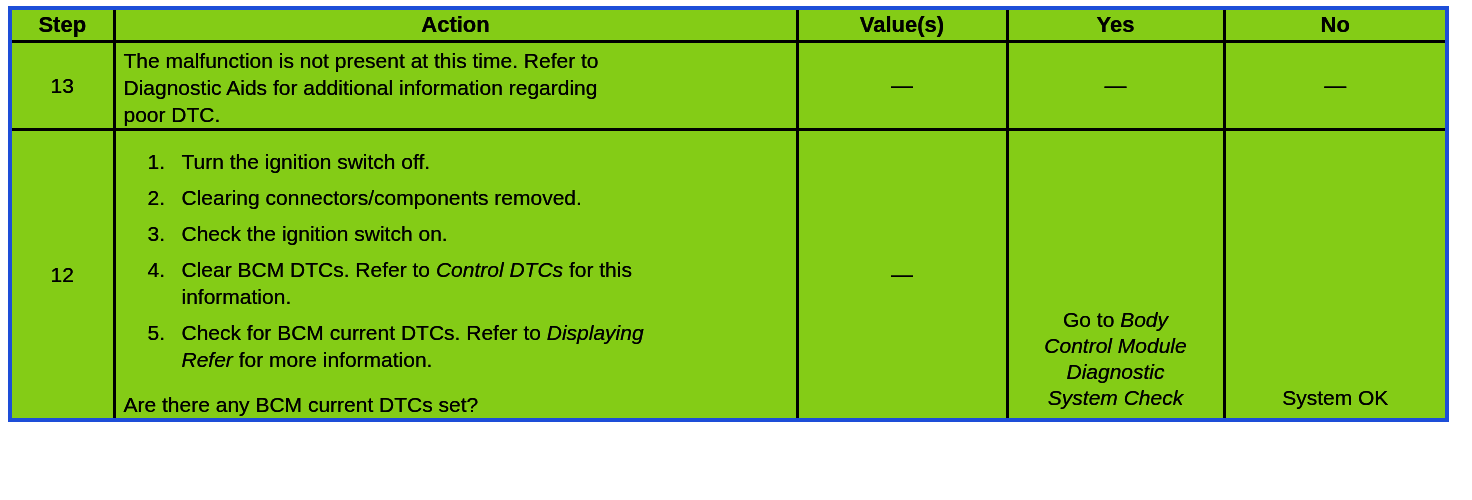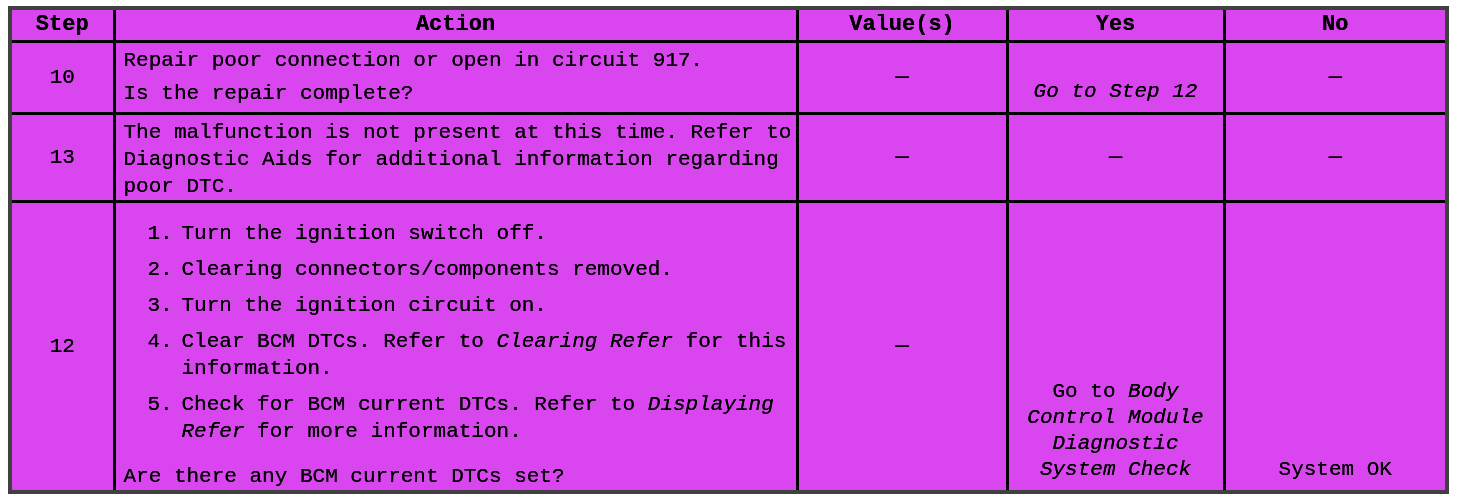--- a/index.html
+++ b/index.html
@@ -17,23 +17,22 @@
     font-family: "Liberation Sans", sans-serif;
     color: #000;
   }
   table.diag {
     position: absolute;
     left: 8px;
     top: 6px;
     border-collapse: collapse;
     table-layout: fixed;
     width: 1437px;
-    border: 4px solid #404040;
-    background: #d946ef;
-    font-family: Liberation Mono, monospace;
+    border: 4px solid #1d4ed8;
+    background: #84cc16;
   }
   th, td {
     border: 3px solid #000;
     font-size: 21px;
     line-height: 27px;
     color: #000;
     text-shadow: 0 0 0.6px #000;
     padding: 0;
     overflow: hidden;
   }
@@ -107,30 +106,20 @@
     <thead>
       <tr>
         <th>Step</th>
         <th>Action</th>
         <th>Value(s)</th>
         <th>Yes</th>
         <th>No</th>
       </tr>
     </thead>
     <tbody>
-      <tr class="row10">
-        <td class="step-cell">10</td>
-        <td class="action-cell">
-          <div class="aline">Repair poor connection or open in circuit 917.</div>
-          <div class="aline gap-above">Is the repair complete?</div>
-        </td>
-        <td class="mid-dash">—</td>
-        <td class="bottom-center italic">Go to Step 12</td>
-        <td class="mid-dash">—</td>
-      </tr>
       <tr class="row11">
         <td class="step-cell">13</td>
         <td class="action-cell">
           <div class="aline">The malfunction is not present at this time. Refer to</div>
           <div class="aline">Diagnostic Aids for additional information regarding</div>
           <div class="aline">poor DTC.</div>
         </td>
         <td class="mid-dash">—</td>
         <td class="mid-dash">—</td>
         <td class="mid-dash">—</td>
@@ -141,25 +130,25 @@
           <div class="li">
             <span class="num">1.</span>
               <span>Turn the ignition switch off.</span>
           </div>
           <div class="li">
             <span class="num">2.</span>
               <span>Clearing connectors/components removed.</span>
           </div>
           <div class="li">
             <span class="num">3.</span>
-              <span>Turn the ignition circuit on.</span>
+              <span>Check the ignition switch on.</span>
           </div>
           <div class="li" style="margin-bottom:0">
             <span class="num">4.</span>
-              <span><span>Clear BCM DTCs. Refer to </span><i>Clearing Refer</i><span> for this</span></span>
+              <span><span>Clear BCM DTCs. Refer to </span><i>Control DTCs</i><span> for this</span></span>
           </div>
           <div class="li-cont">information.</div>
           <div class="li" style="margin-bottom:0">
             <span class="num">5.</span>
               <span><span>Check for BCM current DTCs. Refer to </span><i>Displaying</i></span>
           </div>
           <div class="li-cont"><i>Refer</i><span> for more information.</span></div>
           <div class="question">Are there any BCM current DTCs set?</div>
         </td>
         <td class="mid-dash">—</td>

